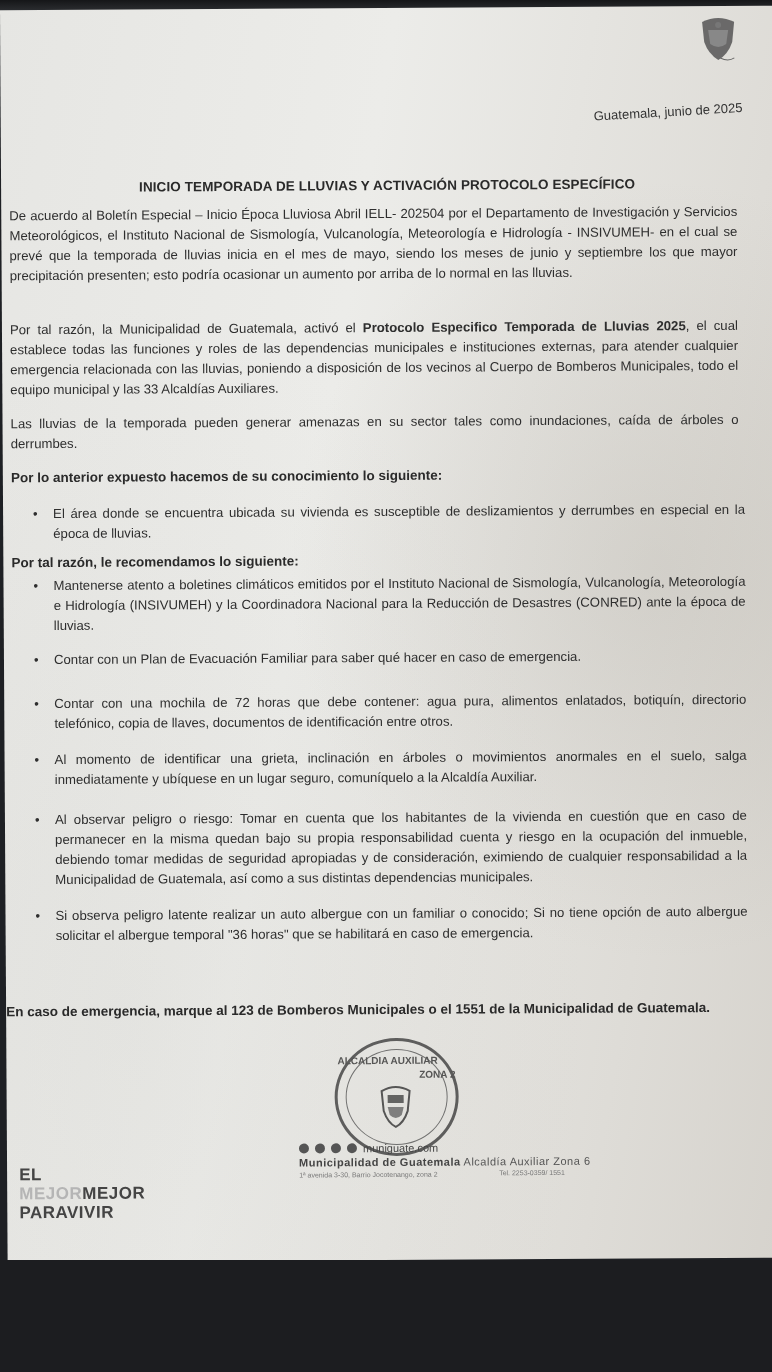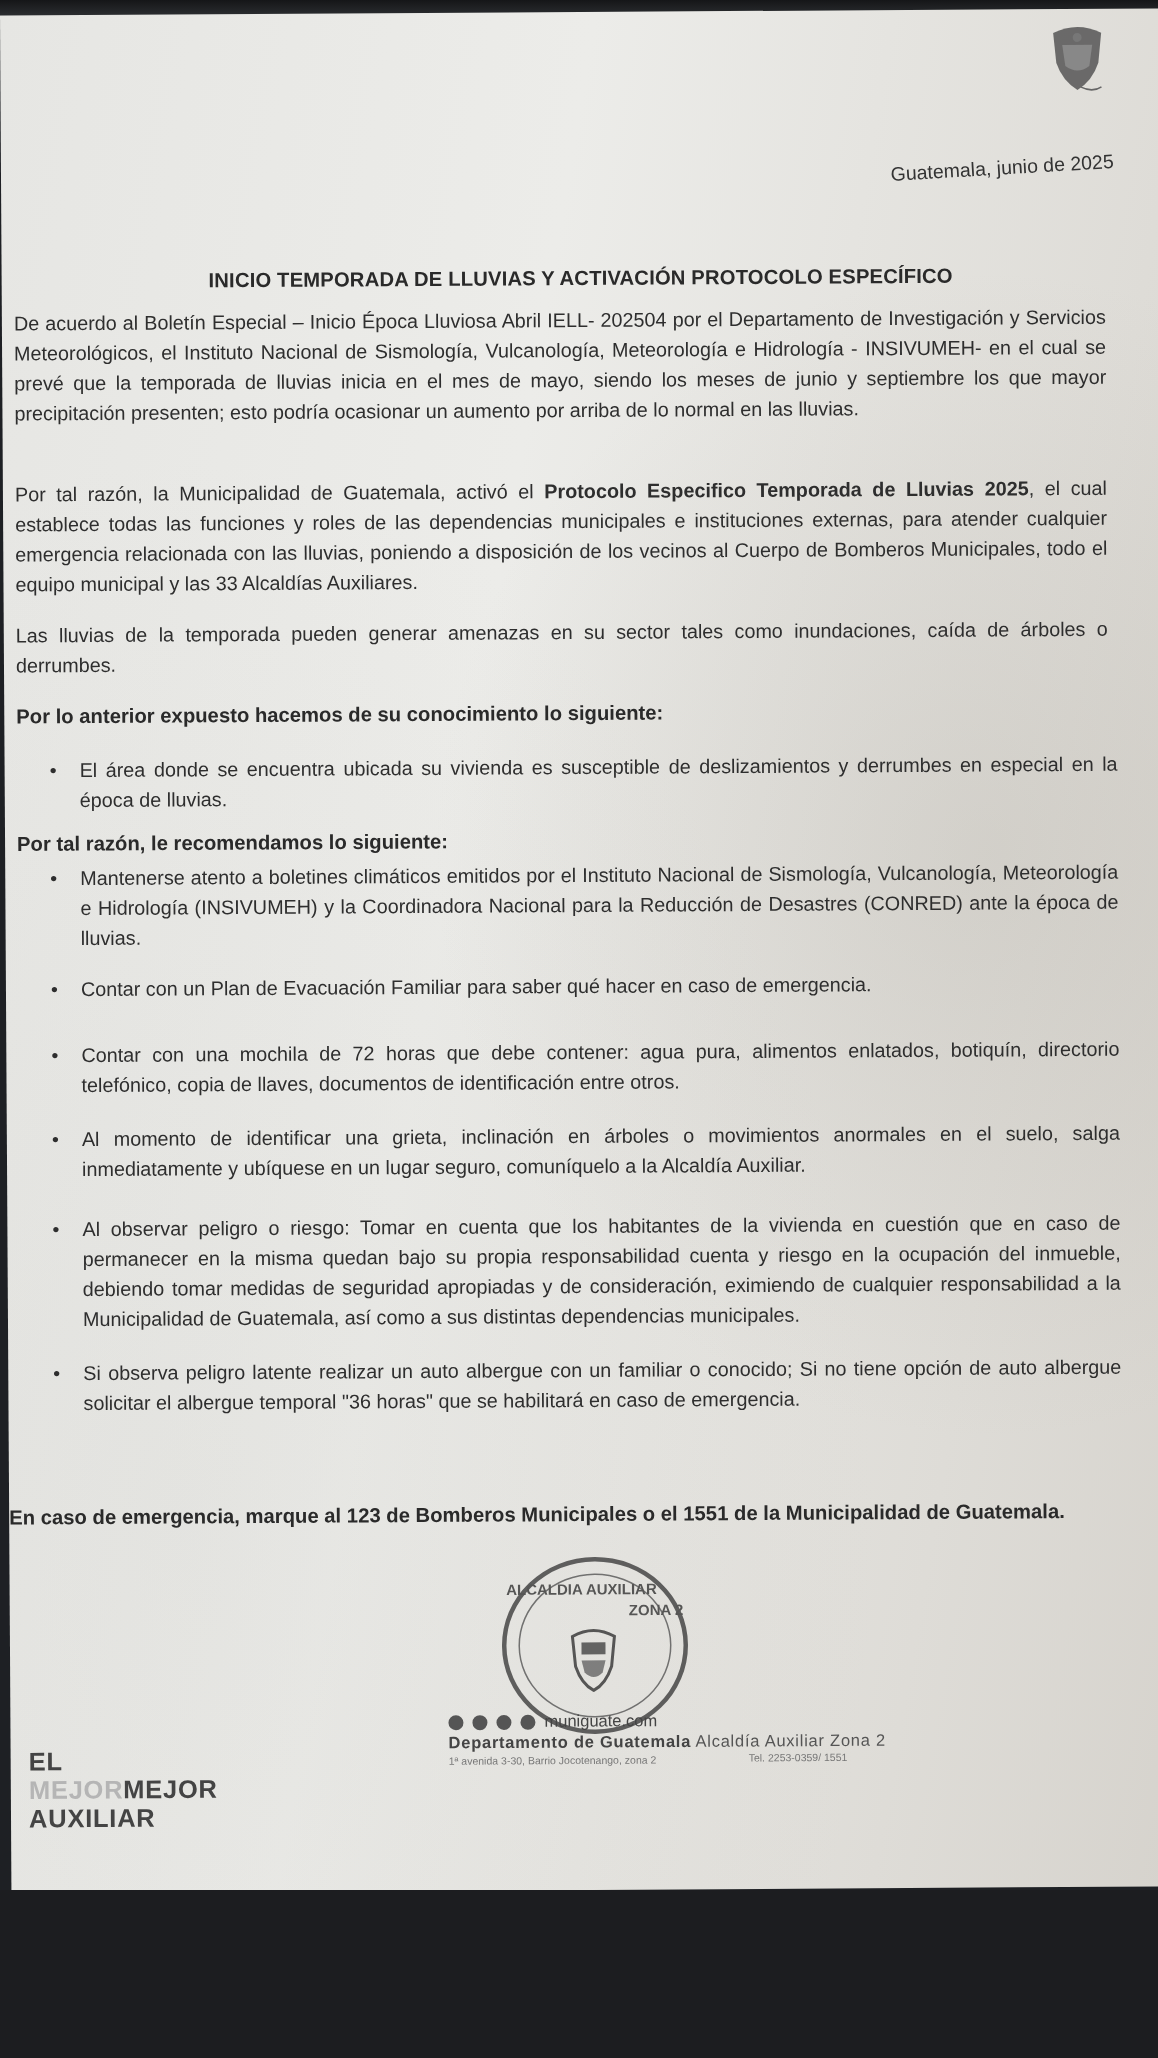--- a/index.html
+++ b/index.html
@@ -182,28 +182,28 @@
 
   <div class="social-row">
     <span class="ic"></span>
     <span class="ic"></span>
     <span class="ic"></span>
     <span class="ic"></span>
     <span>muniguate.com</span>
   </div>
 
   <div class="footer-muni">
-    <b>Departamento de Guatemala</b>
-    <span>Alcaldía Auxiliar Zona 2</span>
+    <b>Municipalidad de Guatemala</b>
+    <span>Alcaldía Auxiliar Zona 6</span>
   </div>
 
   <div class="footer-addr">1ª avenida 3-30, Barrio Jocotenango, zona 2</div>
   <div class="footer-tel">Tel. 2253-0359/ 1551</div>
 
   <div class="slogan">
     <div>EL</div>
     <div><span class="faded">MEJOR</span><span>MEJOR</span></div>
-    <div>AUXILIAR</div>
+    <div>PARAVIVIR</div>
   </div>
 
 </div>
 
 <div class="bottom-dark"></div>
 
 </body></html>

